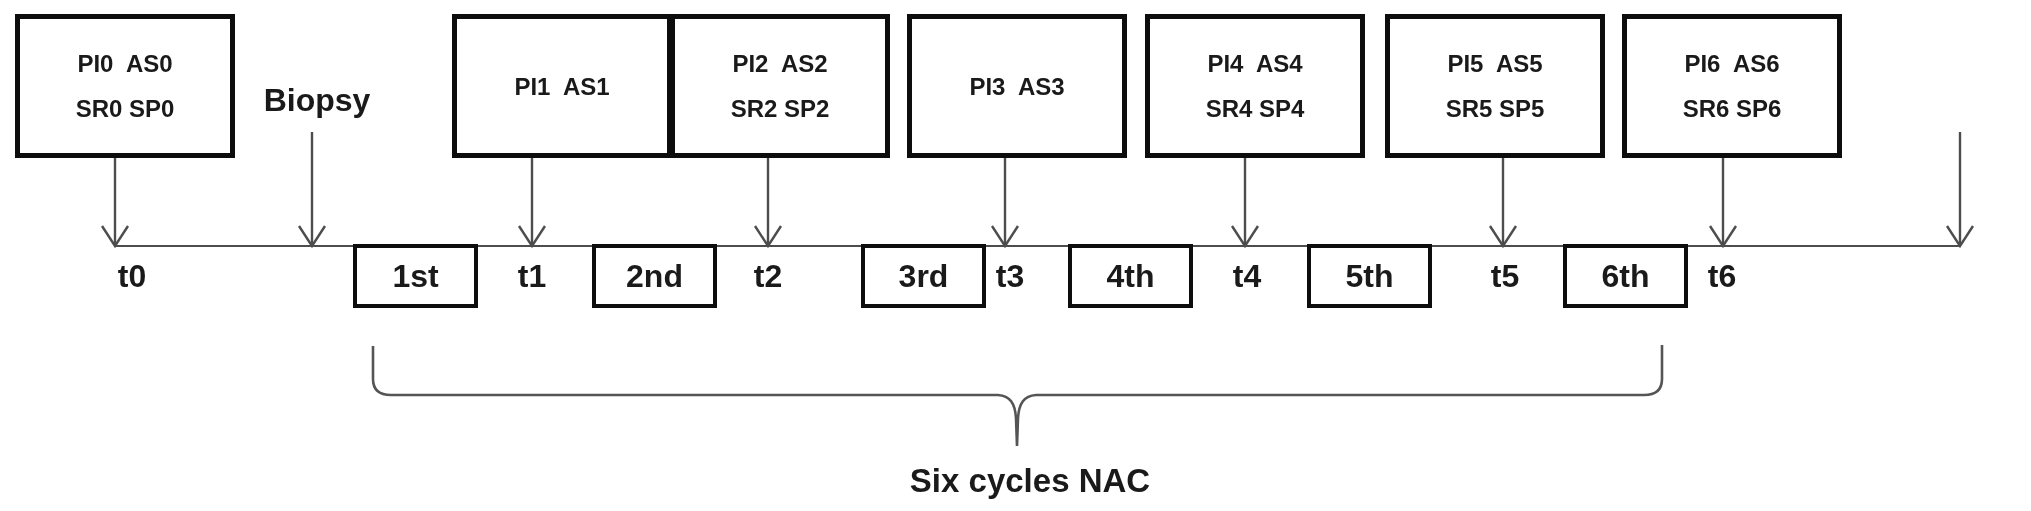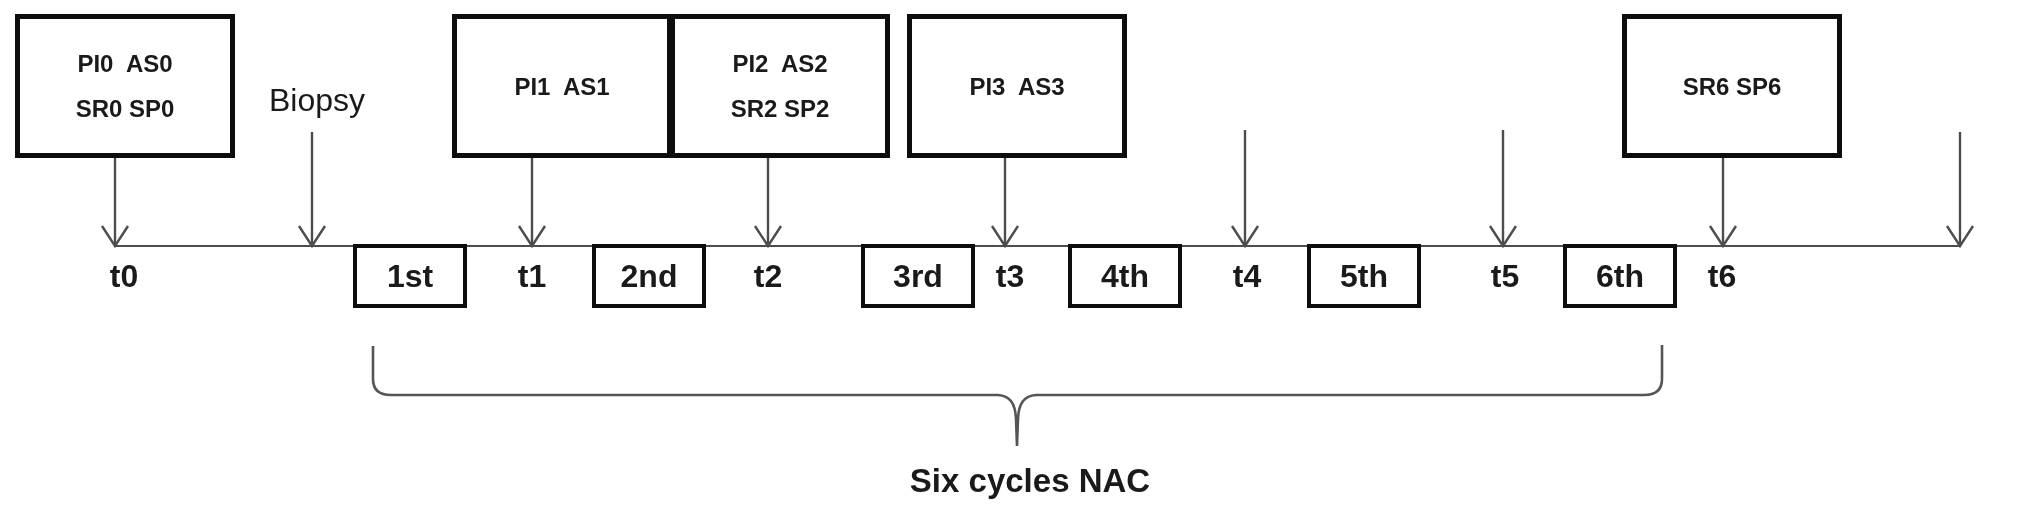--- a/index.html
+++ b/index.html
@@ -20,36 +20,36 @@
     background:#ffffff;
     display:flex;flex-direction:column;
     align-items:center;justify-content:center;
     font-size:24px;font-weight:700;
     line-height:45px;
   }
   .abox div{white-space:pre;}
   
   .event-label{
     position:absolute;
-    font-size:32px;font-weight:400;
+    font-size:32px;font-weight:700;
     transform:translateX(-50%);
     white-space:nowrap;
   }
   
   .tlabel{
     position:absolute;
     top:258px;width:80px;
     margin-left:-40px;
     text-align:center;
     font-size:32px;font-weight:700;
   }
   
   .cbox{
     position:absolute;
-    top:244px;width:114px;height:64px;
+    top:244px;width:125px;height:64px;
     box-sizing:border-box;
     border:4px solid #0d0d0d;
     background:#ffffff;
     display:flex;align-items:center;justify-content:center;
     font-size:32px;font-weight:700;
   }
   .brace-label{
     position:absolute;
     top:462px;left:1030px;
     transform:translateX(-50%);
@@ -122,27 +122,36 @@
   <div class="abox" style="left:452px">
     <div>PI1  AS1</div>
   </div>
   <div class="abox" style="left:670px">
     <div>PI2  AS2</div>
     <div>SR2 SP2</div>
   </div>
   <div class="abox" style="left:907px">
     <div>PI3  AS3</div>
   </div>
+  <div class="abox" style="left:1145px">
+    <div>PI4  AS4</div>
+    <div>SR4 SP4</div>
+  </div>
+  <div class="abox" style="left:1385px">
+    <div>PI5  AS5</div>
+    <div>SR5 SP5</div>
+  </div>
   <div class="abox" style="left:1622px">
+    <div>PI6  AS6</div>
     <div>SR6 SP6</div>
   </div>
 
   <div class="event-label" style="left:317px;top:82px">Biopsy</div>
 
-  <div class="tlabel" style="left:124px">t0</div>
+  <div class="tlabel" style="left:132px">t0</div>
   <div class="tlabel" style="left:532px">t1</div>
   <div class="tlabel" style="left:768px">t2</div>
   <div class="tlabel" style="left:1010px">t3</div>
   <div class="tlabel" style="left:1247px">t4</div>
   <div class="tlabel" style="left:1505px">t5</div>
   <div class="tlabel" style="left:1722px">t6</div>
 
   <div class="cbox" style="left:353px">1st</div>
   <div class="cbox" style="left:592px">2nd</div>
   <div class="cbox" style="left:861px">3rd</div>

